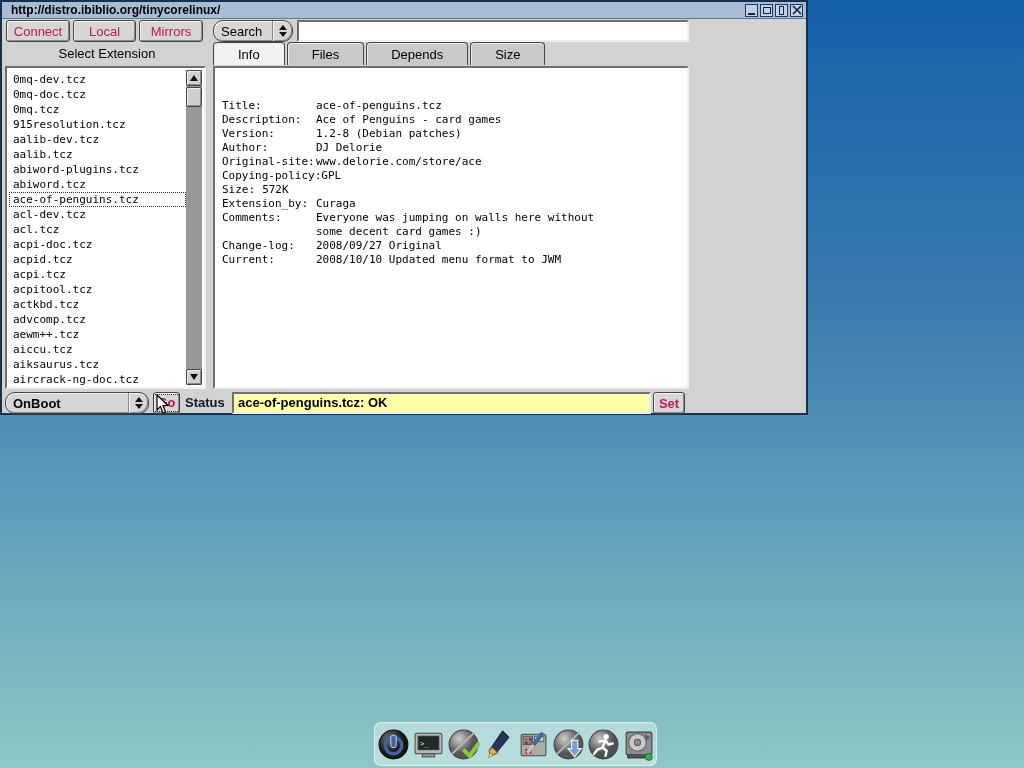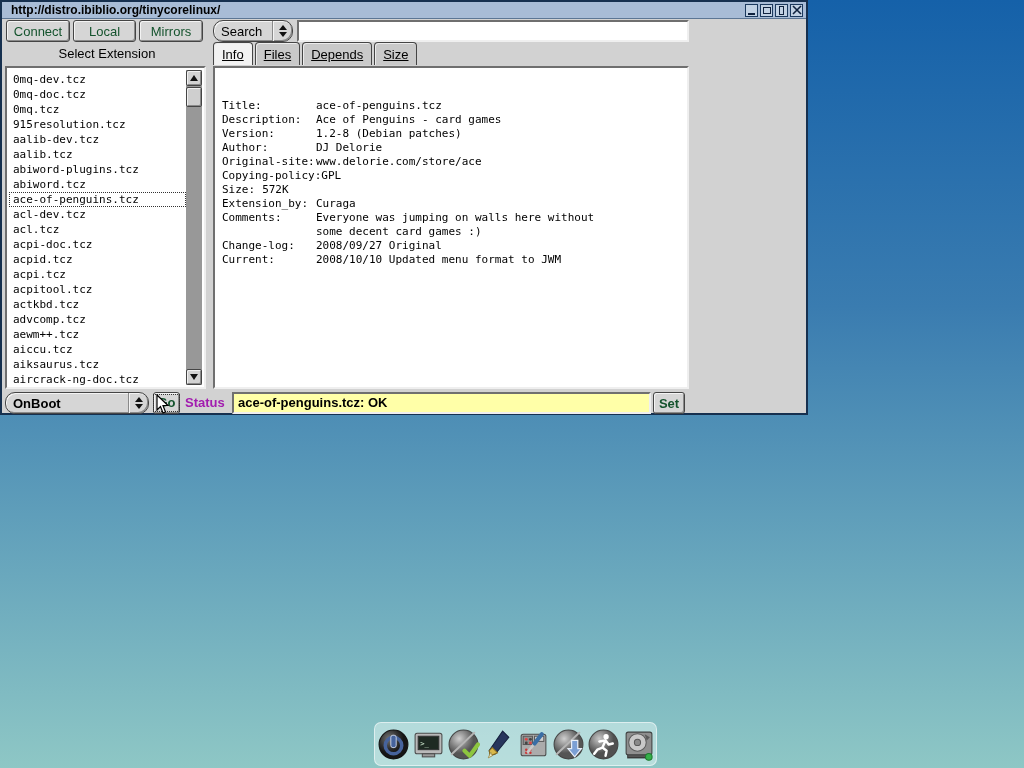--- a/index.html
+++ b/index.html
@@ -36,21 +36,21 @@
   }
   .glyph-min { width:7px; height:2px; background:#10233f; margin-top:7px; }
   .glyph-max { width:8px; height:7px; border:1px solid #10233f; }
   .glyph-shade { width:5px; height:9px; border:1px solid #10233f; }
 
   
   .fbtn {
     background:#d6d6d6;
     border:1px solid #454545; border-radius:3px;
     box-shadow:inset 1px 1px 0 #f4f4f4, inset -1px -1px 0 #8a8a8a;
-    font-size:13px; color:#14532d; text-align:center;
+    font-size:13px; color:#be185d; text-align:center;
     display:flex; align-items:center; justify-content:center;
   }
   .sunken {
     border:2px solid; border-color:#6f6f6f #efefef #efefef #6f6f6f;
     background:#fff;
   }
 
   
   .tb-btn { position:absolute; top:18px; height:22px; }
   .choice {
@@ -74,26 +74,25 @@
   }
 
   .select-ext-label {
     position:absolute; left:0px; top:42px; width:210px; height:20px;
     font-size:13px; color:#000; text-align:center; line-height:20px;
   }
 
   
   .tabs { position:absolute; left:211px; top:40px; height:23px; display:flex; }
   .tab {
-    height:23px; padding:0 8px; font-size:13px;
+    height:23px; padding:0 24px; font-size:13px;
     background:#c9c9c9; border:1px solid #454545; border-bottom:none;
     border-radius:4px 4px 0 0; margin-right:2px;
     display:flex; align-items:center;
     box-shadow:inset 1px 1px 0 #ececec;
-    text-decoration:underline;
   }
   .tab.active { background:#f2f2f2; }
 
   
   .list-box {
     position:absolute; left:3px; top:64px; width:201px; height:323px;
     overflow:hidden;
   }
   .list-items {
     position:absolute; left:2px; top:2px; right:18px; bottom:2px;
@@ -136,21 +135,21 @@
   .info-row { display:flex; white-space:pre; }
   .info-row .ilabel { min-width:94px; }
   .info-row.inline .ilabel { min-width:0; margin-right:7px; }
 
   
   .bottom-bar { position:absolute; left:0; top:390px; width:100%; height:23px;font-weight:bold; }
   .go-btn {
     position:absolute; left:151px; top:0; width:27px; height:22px; position:absolute;
   }
   .go-inner { border:1px dotted #333; padding:0 3px; font-size:13px; line-height:16px; }
-  .status-label { position:absolute; left:183px; top:3px; font-size:13px; color:#a21caf; }
+  .status-label { position:absolute; left:183px; top:3px; font-size:13px; color:#0f172a; }
   .status-field {
     position:absolute; left:230px; top:0; width:419px; height:22px;
     background:#ffffa8;
     font-size:13px; color:#000000; line-height:18px; padding:0 4px;
     white-space:nowrap; overflow:hidden;
   }
   .set-btn { position:absolute; left:651px; top:0; width:32px; height:22px; }
 
   
   .cursor { position:absolute; left:156px; top:394px; z-index:50; pointer-events:none; }

